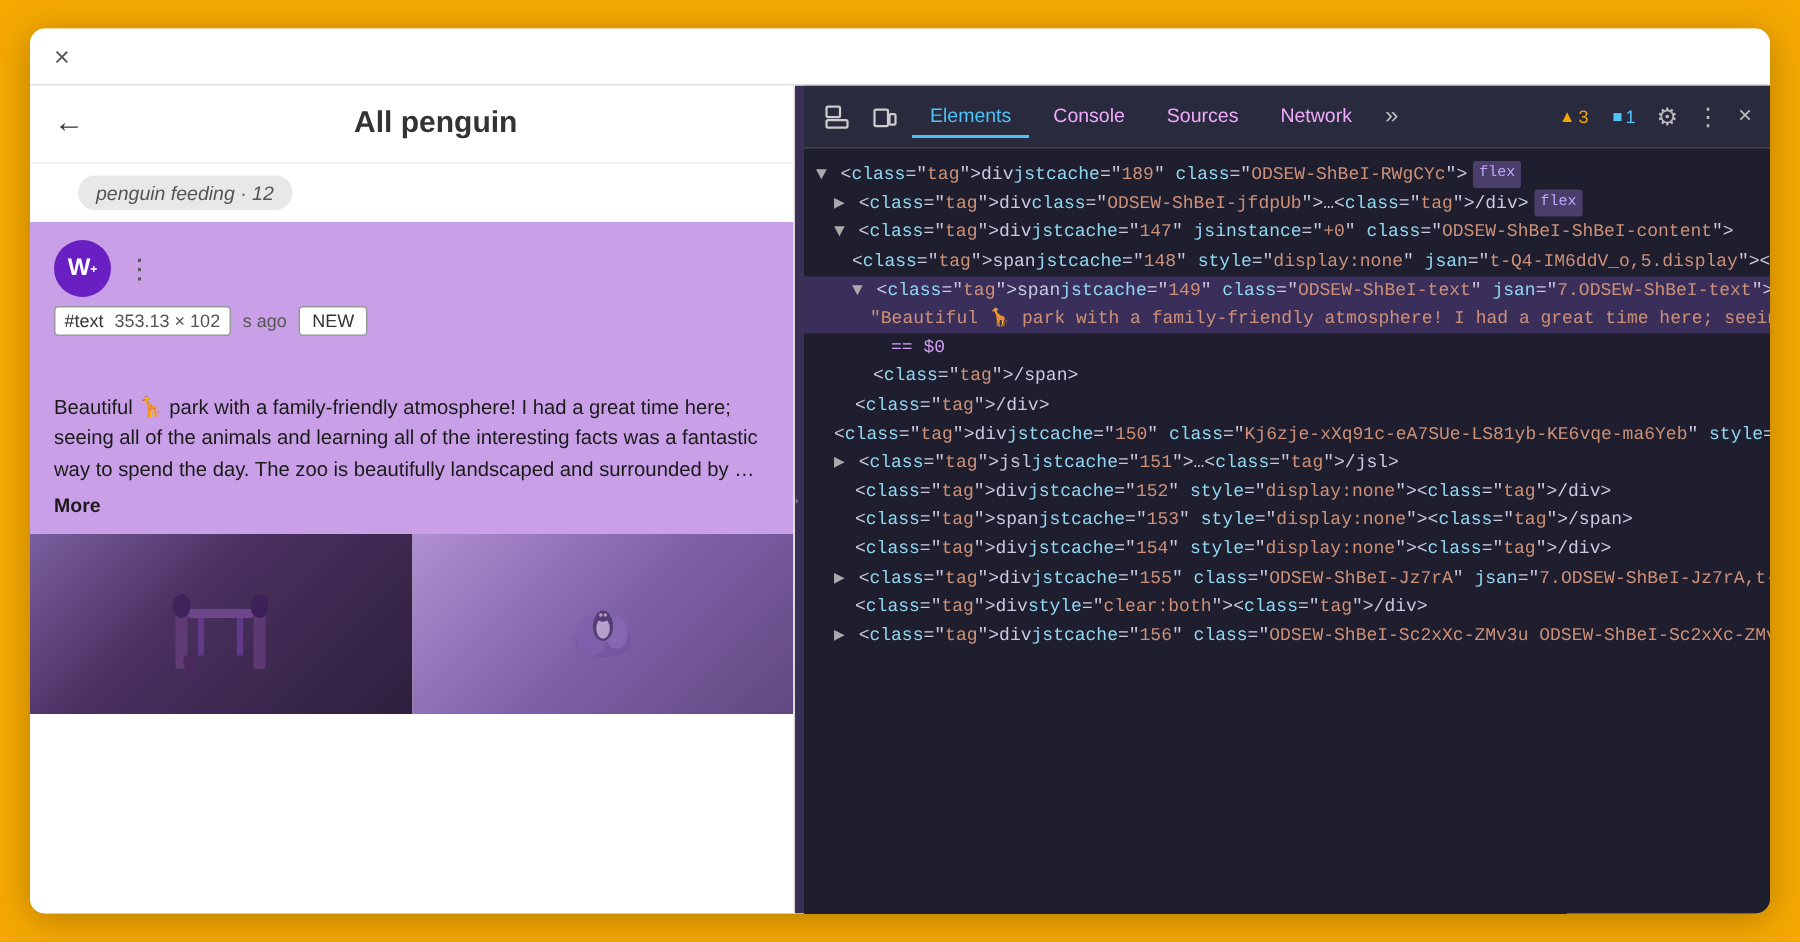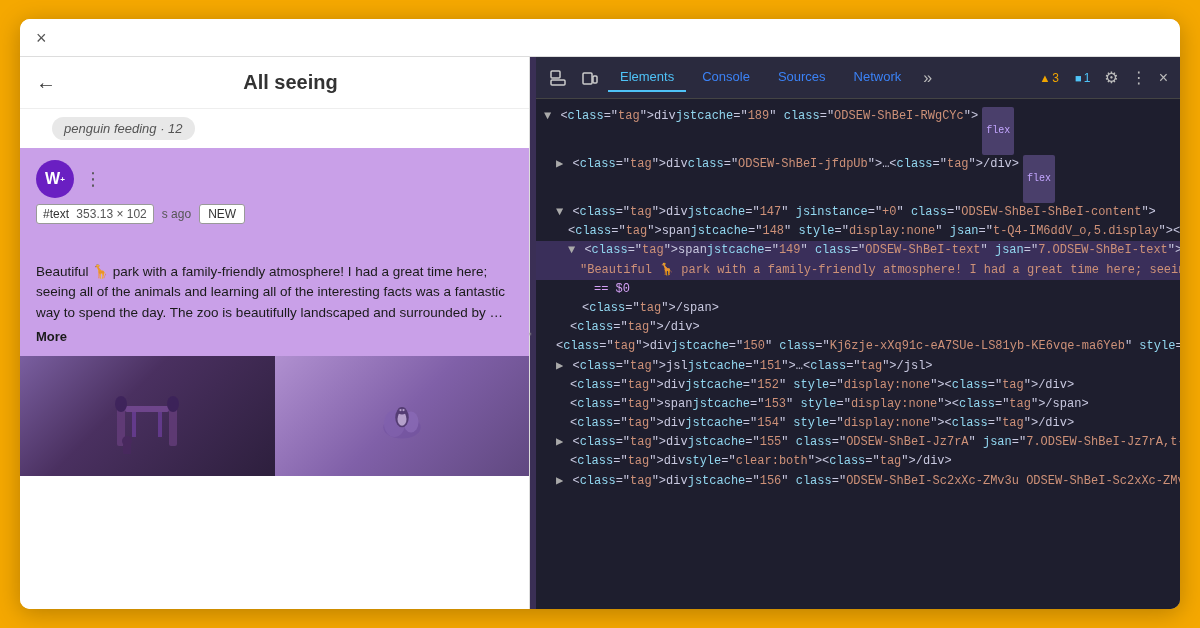--- a/index.html
+++ b/index.html
@@ -215,21 +215,21 @@
       display: flex;
       align-items: center;
       justify-content: center;
       cursor: pointer;
       color: #ccc;
       font-size: 14px;
     }
     .dt-tab {
       padding: 6px 12px;
       font-size: 13px;
-      color: #3b82f6;
+      color: #f0abfc;
       cursor: pointer;
       border-bottom: 2px solid transparent;
       white-space: nowrap;
     }
     .dt-tab.active {
       color: #4fc3f7;
       border-bottom: 2px solid #4fc3f7;
     }
     .dt-more {
       color: #bbb;
@@ -274,21 +274,21 @@
     .code-line.highlighted {
       background: #3a2f5a;
     }
     .arrow { color: #aaa; margin-right: 2px; cursor: pointer; }
     .attr-name { color: #92d7f0; }
     .attr-val { color: #ce9178; }
     .flex-badge {
       background: #4a3f6b;
       color: #c3a6ff;
       font-size: 10px;
-      padding: 16px 4px;
+      padding: 1px 4px;
       border-radius: 2px;
       margin-left: 4px;
     }
     .text-content { color: #ce9178; }
     .dollar { color: #d4a0f5; }
     
     .devtools-code::-webkit-scrollbar { width: 8px; }
     .devtools-code::-webkit-scrollbar-track { background: #2a2a3e; }
     .devtools-code::-webkit-scrollbar-thumb { background: #555; border-radius: 4px; }
     
@@ -327,21 +327,21 @@
   <div class="info-bar">
     <span class="info-bar-close">×</span>
   </div>
 
   <div class="main-content">
 
     <div class="browser-content">
 
       <div class="reviews-header">
         <span class="back-arrow">←</span>
-        <span class="reviews-title">All seeing</span>
+        <span class="reviews-title">All penguin</span>
       </div>
 
       <div style="padding: 8px 16px 0 16px; font-style: italic;">
         <span class="penguin-tag">penguin feeding · 12</span>
       </div>
 
       <div class="review-card">
         <div class="review-user-row">
           <div class="avatar">
             <span>W</span>

